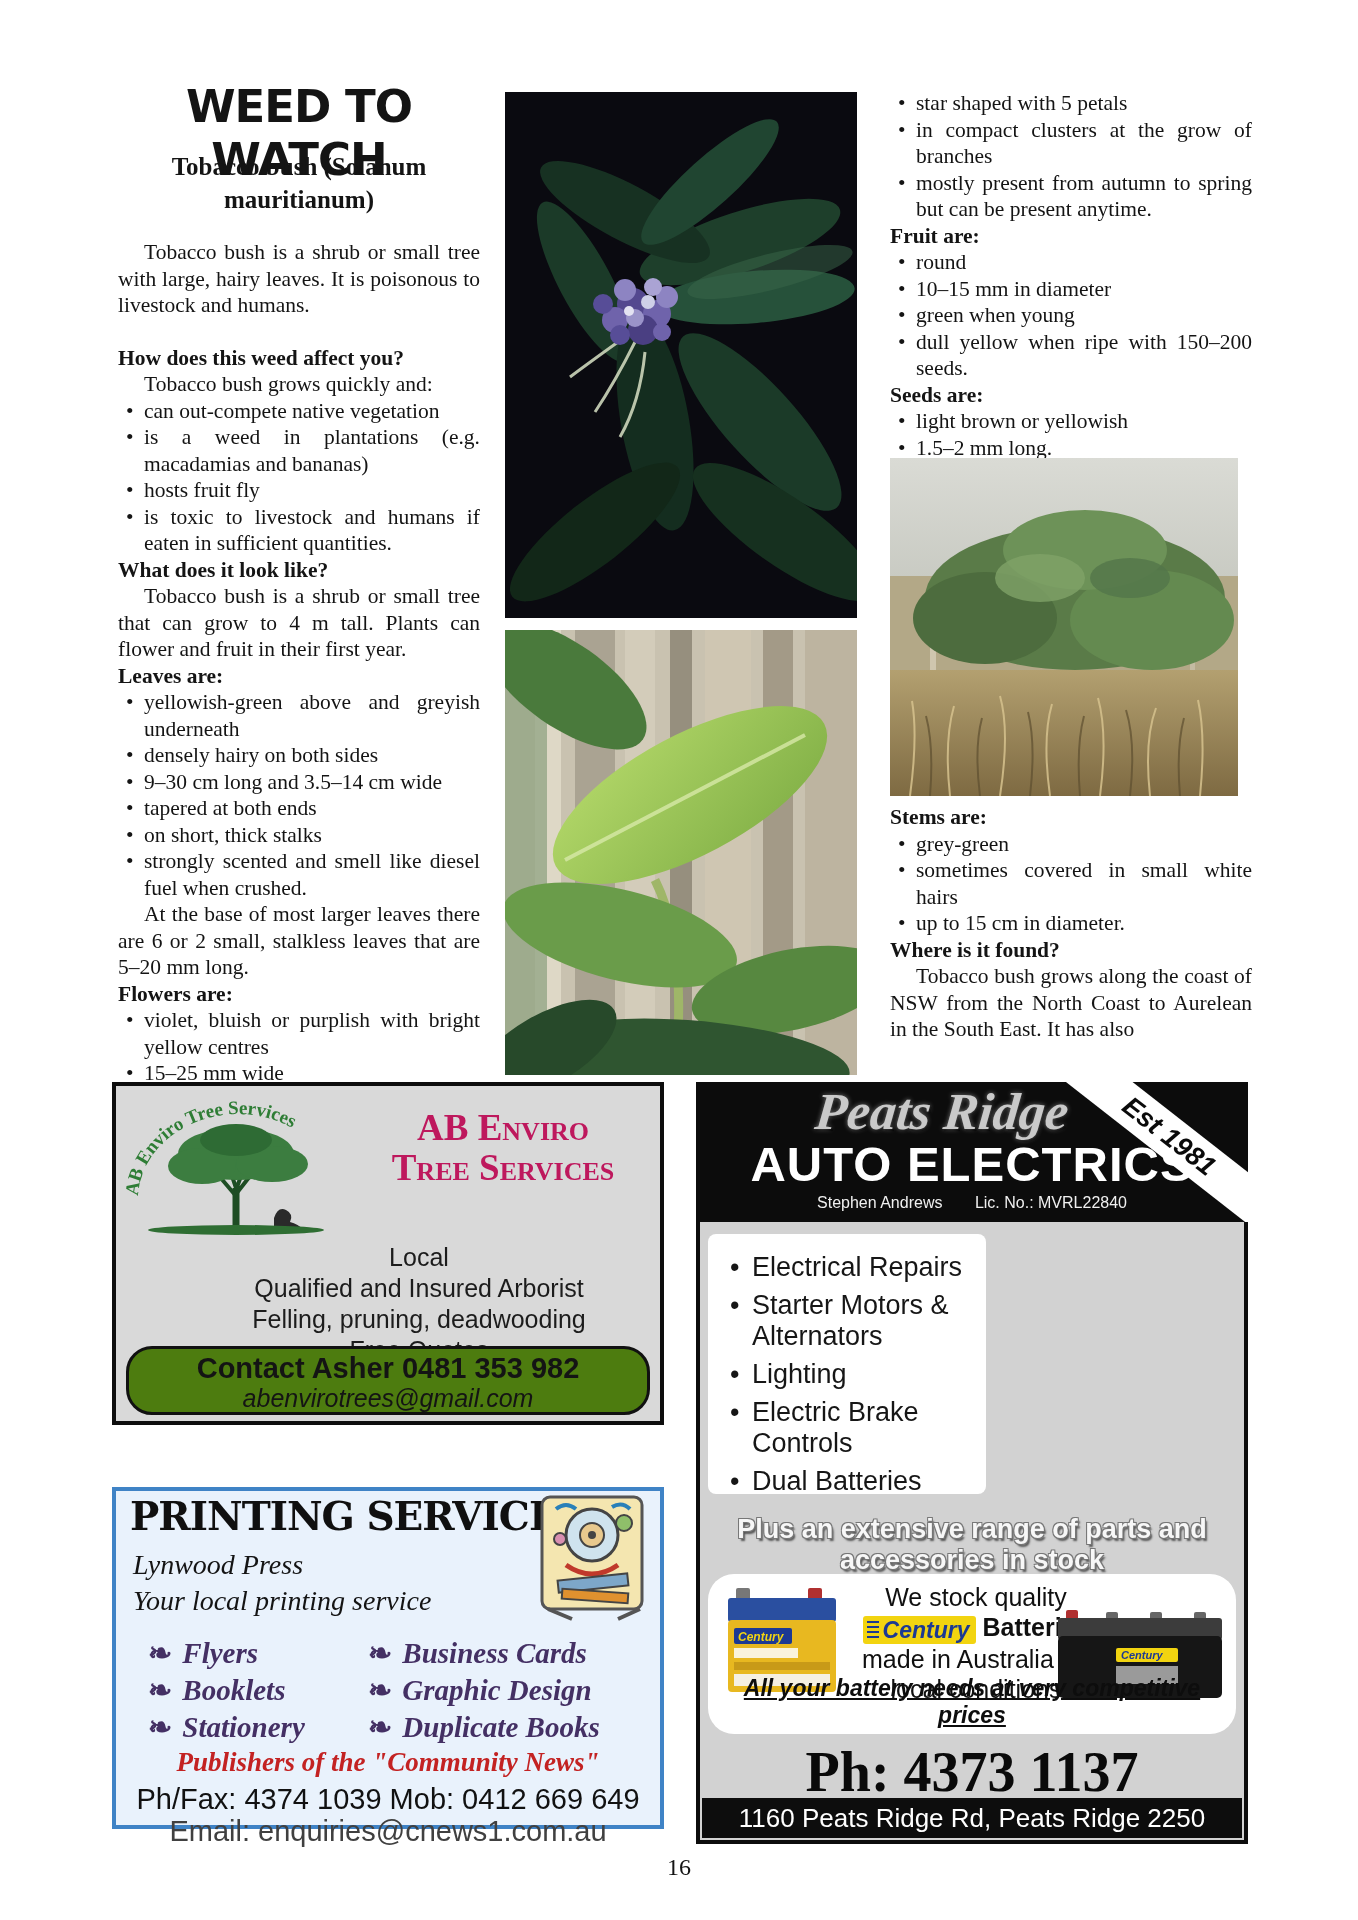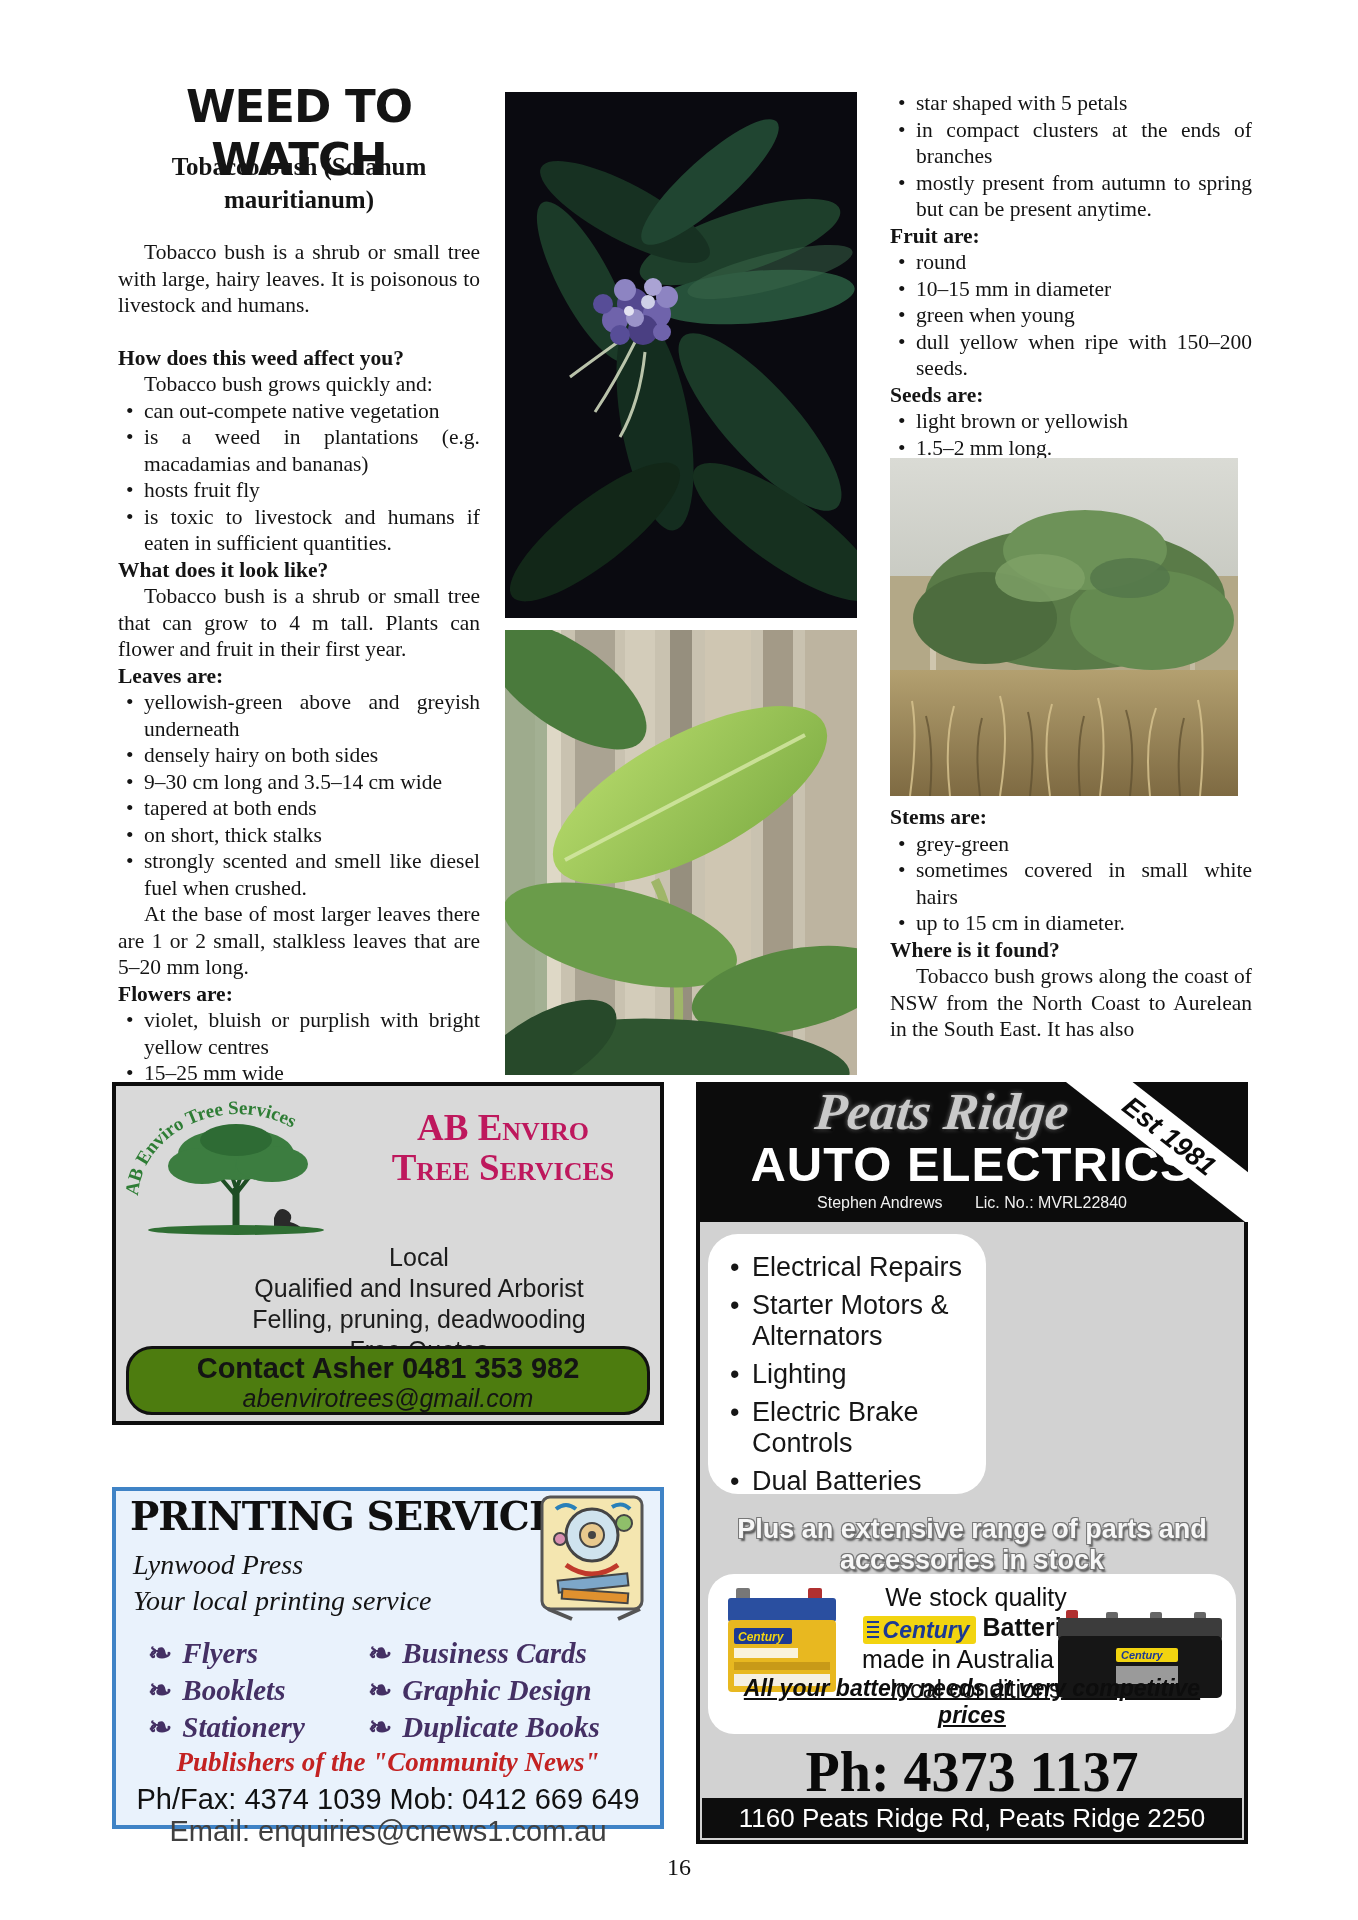--- a/index.html
+++ b/index.html
@@ -76,21 +76,21 @@
                color:#c9c9c9;transform:skewX(-6deg);
                text-shadow:0 0 5px rgba(255,255,255,.45),2px 2px 1px #000;}
   .auto-main{position:absolute;left:0;right:0;top:54px;text-align:center;color:#ffffff;
              font-weight:bold;font-size:49px;letter-spacing:1px;}
   .auto-owner{position:absolute;left:0;right:0;top:112px;text-align:center;color:#f0f0f0;font-size:16px;}
   .auto-owner span{margin:0 14px;}
   .est-ribbon{position:absolute;top:34px;right:-86px;width:330px;background:#ffffff;color:#0a0a0a;
               text-align:center;font-weight:bold;font-style:italic;font-size:27px;padding:5px 0;
               transform:rotate(38deg);}
   .auto-body{position:absolute;left:4px;right:4px;top:140px;bottom:4px;background:#d2d2d2;}
-  .svc-box{position:absolute;top:12px;background:#ffffff;border-radius:30px;box-sizing:border-box;
+  .svc-box{position:absolute;top:12px;background:#ffffff;border-radius:8px;box-sizing:border-box;
            padding:18px 10px 10px 14px;}
   .svc-box-left{left:8px;width:278px;height:260px;}
   .svc-box-right{left:296px;width:240px;height:260px;}
   .svc-box .svc-item{position:relative;padding-left:30px;font-size:27px;line-height:31px;
                      margin-bottom:7px;color:#161616;}
   .svc-box .svc-item::before{content:"\2022";position:absolute;left:8px;}
   .plus-text{position:absolute;left:0;right:0;top:292px;text-align:center;font-weight:bold;
              font-size:27px;line-height:31px;color:#f7f7f7;
              text-shadow:-1px -1px 0 #777,1px -1px 0 #777,-1px 1px 0 #777,1px 1px 0 #777,2px 3px 2px #555;}
   .plus-text div{margin:0;}
@@ -139,31 +139,31 @@
       <p class="bp">Tobacco bush is a shrub or small tree that can grow to 4 m tall. Plants can flower and fruit in their first year.</p>
       <p class="bh">Leaves are:</p>
       <ul class="bu">
         <li>yellowish-green above and greyish underneath</li>
         <li>densely hairy on both sides</li>
         <li>9–30 cm long and 3.5–14 cm wide</li>
         <li>tapered at both ends</li>
         <li>on short, thick stalks</li>
         <li>strongly scented and smell like diesel fuel when crushed.</li>
       </ul>
-      <p class="bp">At the base of most larger leaves there are 1 or 2 small, stalkless leaves that are 5–20 mm long.</p>
+      <p class="bp">At the base of most larger leaves there are 6 or 2 small, stalkless leaves that are 5–20 mm long.</p>
       <p class="bh">Flowers are:</p>
       <ul class="bu">
         <li>violet, bluish or purplish with bright yellow centres</li>
         <li>15–25 mm wide</li>
       </ul>
     </div>
   <div class="col col-right-top">
       <ul class="bu">
         <li>star shaped with 5 petals</li>
-        <li>in compact clusters at the ends of branches</li>
+        <li>in compact clusters at the grow of branches</li>
         <li>mostly present from autumn to spring but can be present anytime.</li>
       </ul>
       <p class="bh">Fruit are:</p>
       <ul class="bu">
         <li>round</li>
         <li>10–15 mm in diameter</li>
         <li>green when young</li>
         <li>dull yellow when ripe with 150–200 seeds.</li>
       </ul>
       <p class="bh">Seeds are:</p>

